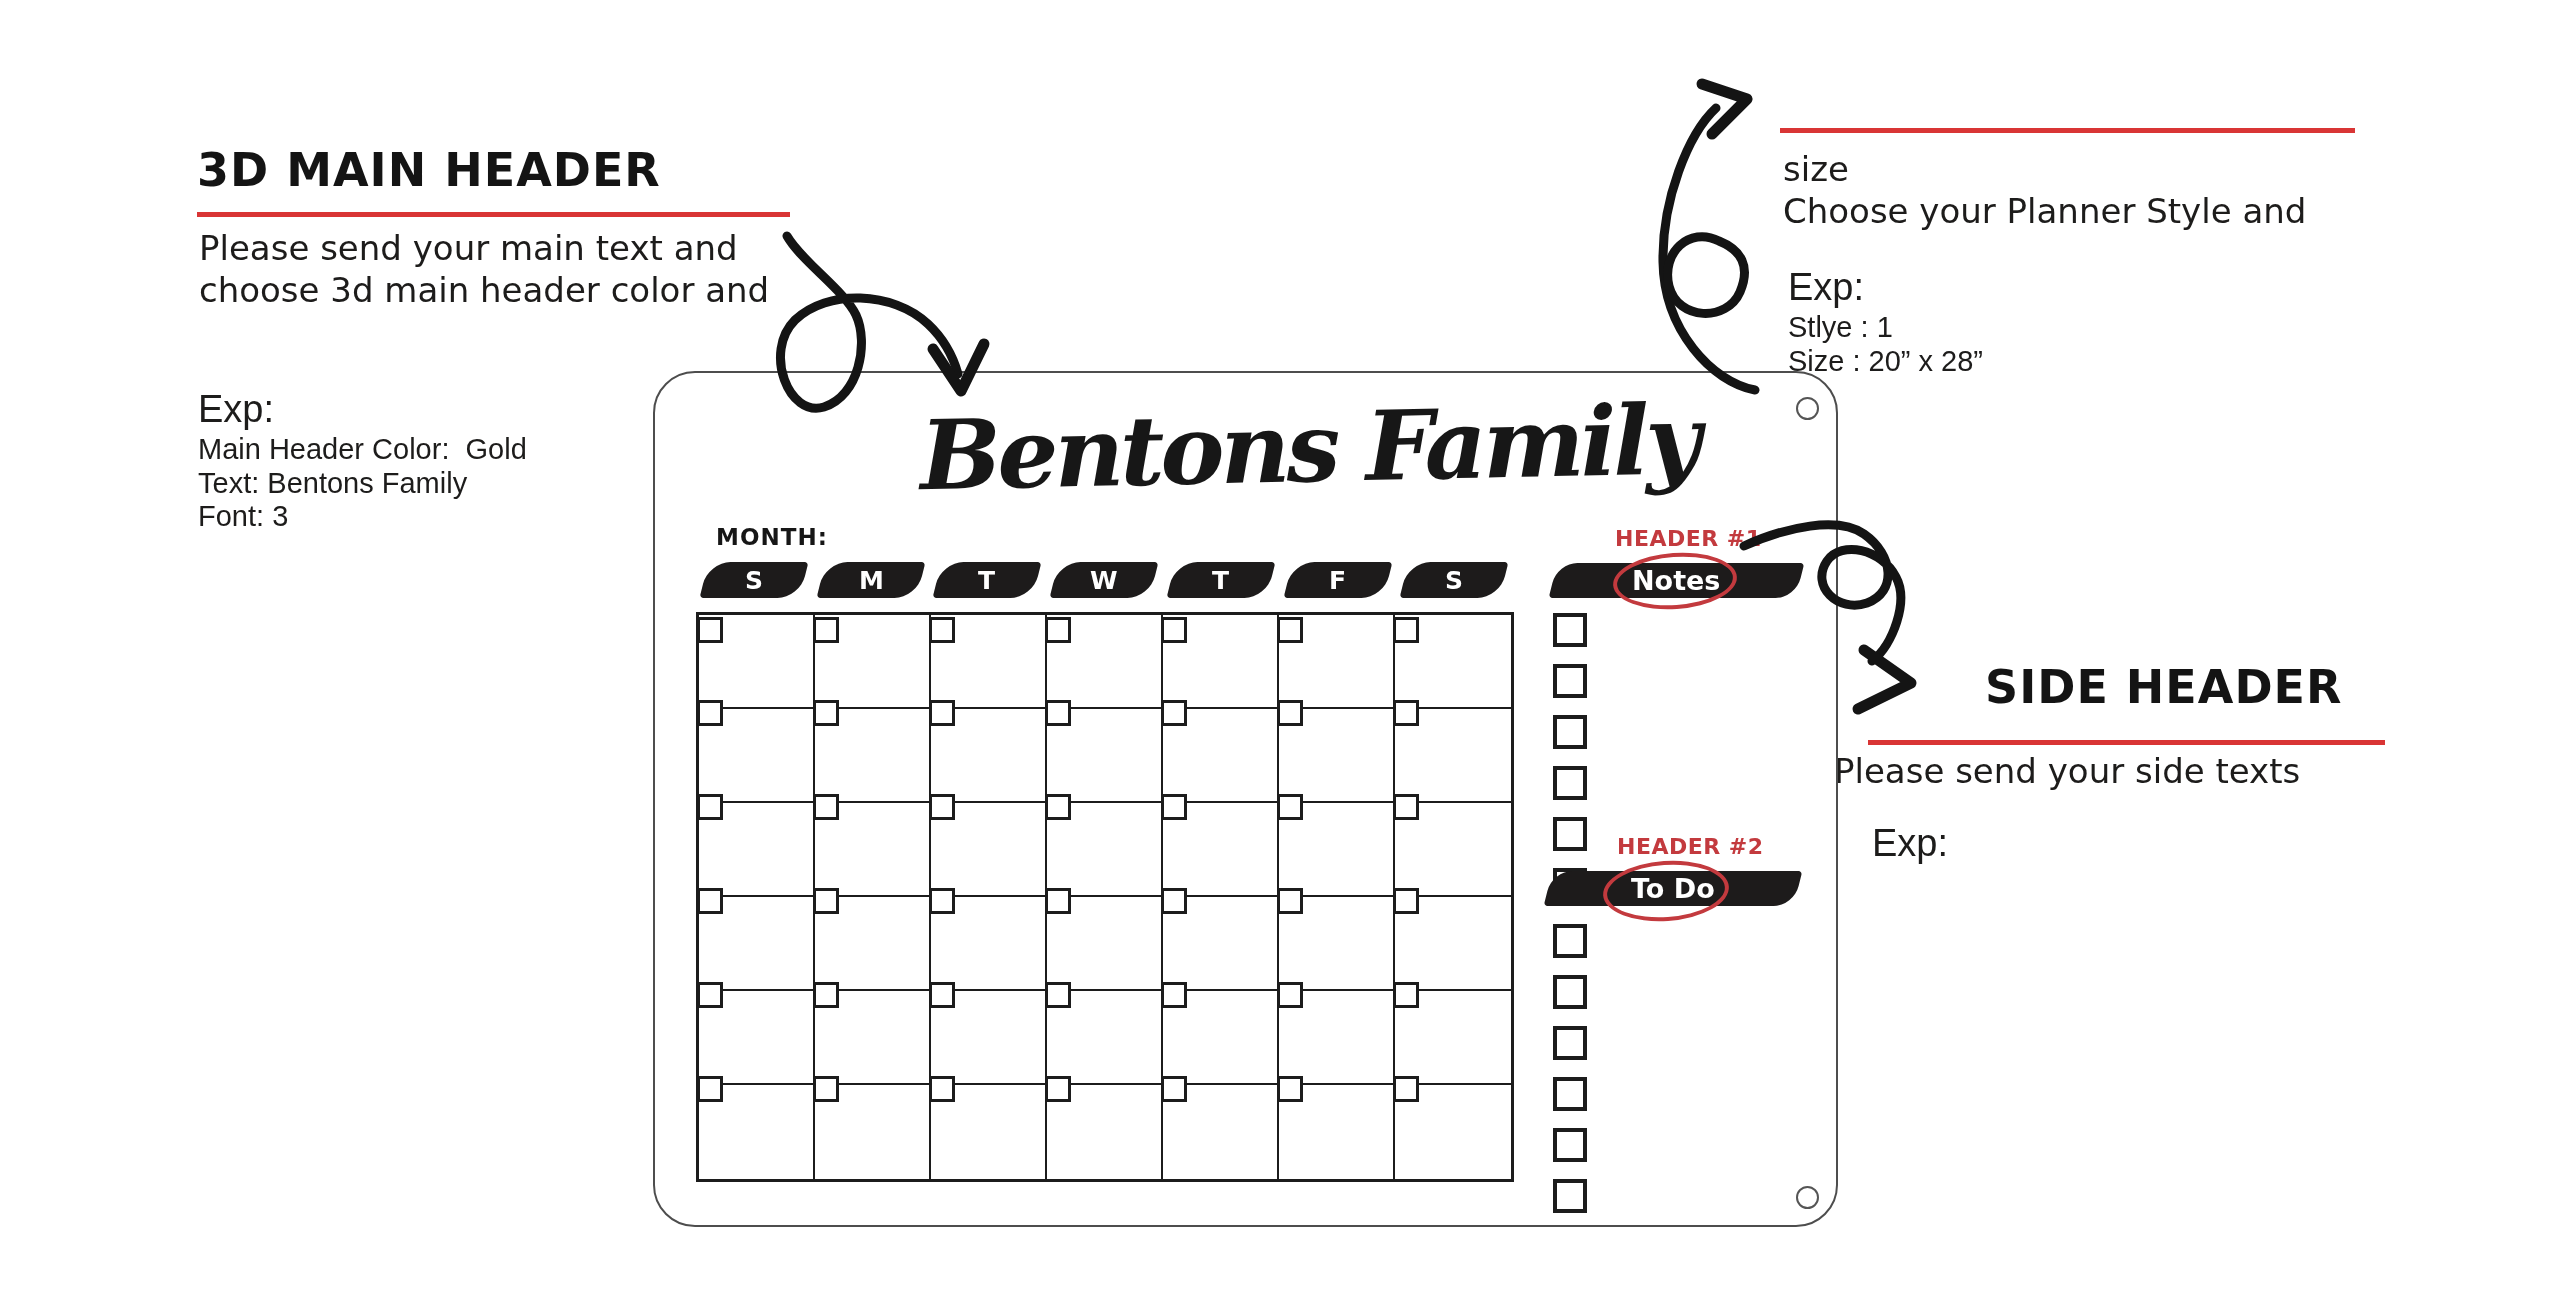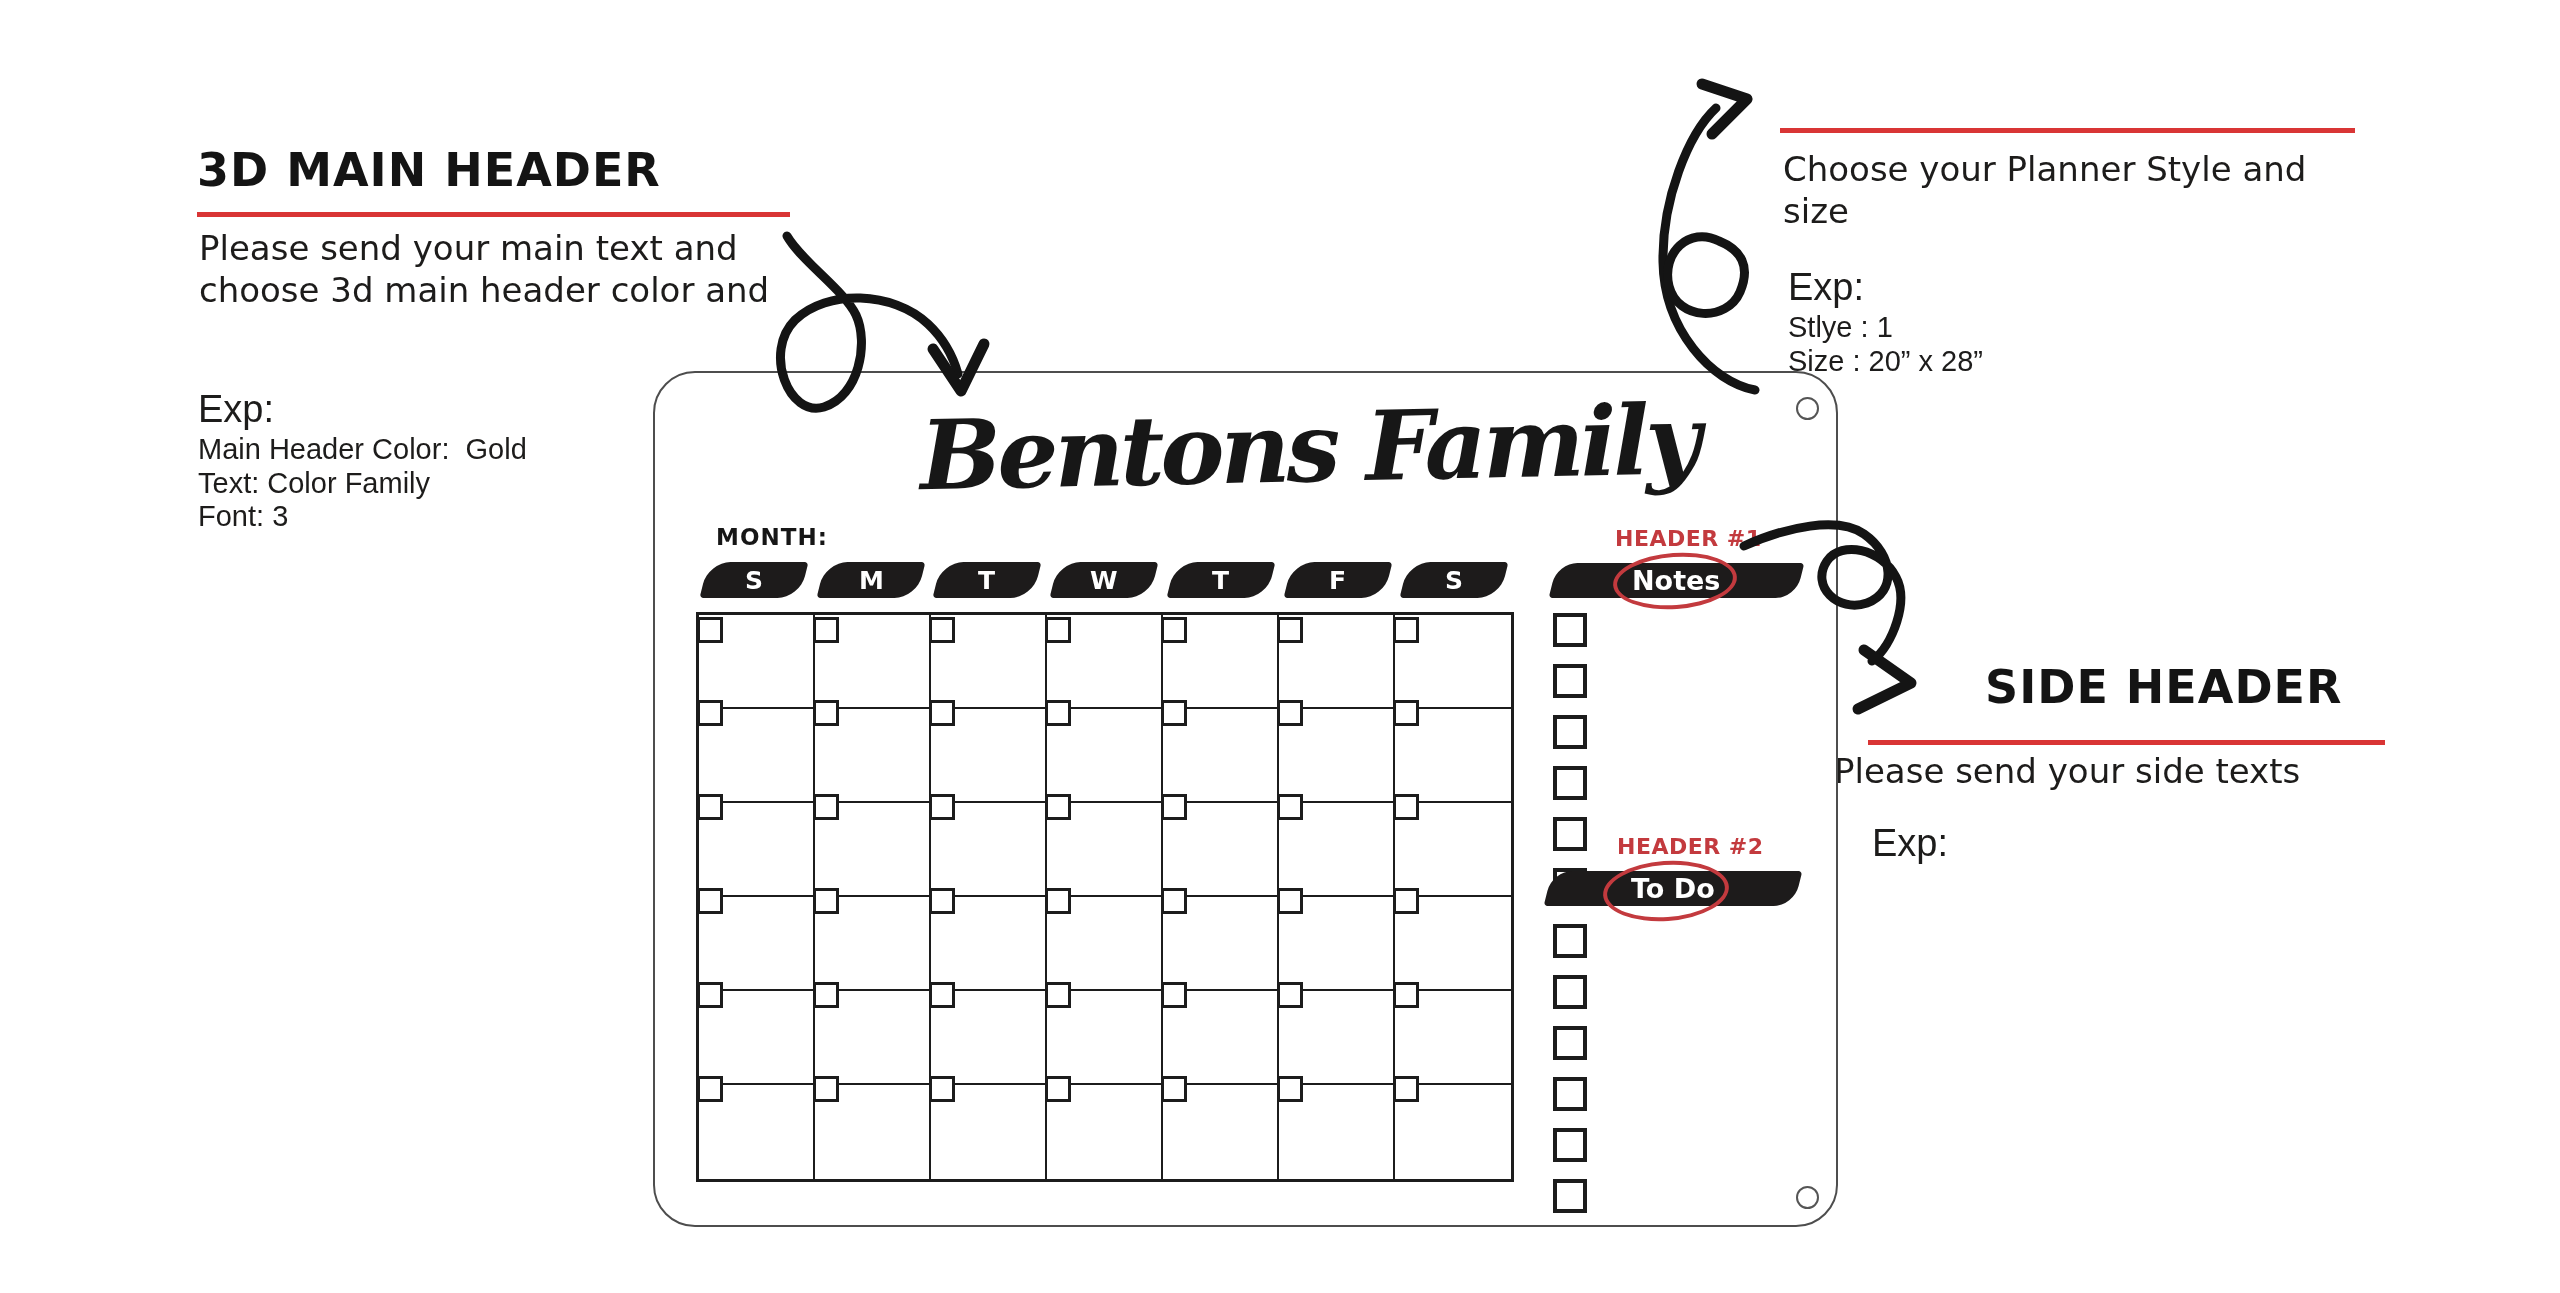--- a/index.html
+++ b/index.html
@@ -54,28 +54,28 @@
 
   <div class="abs big-head" style="left:197px;top:143px;">3D MAIN HEADER</div>
   <div class="abs red-underline" style="left:197px;top:212px;width:593px;"></div>
   <div class="abs para" style="left:199px;top:227px;">
     <div>Please send your main text and</div>
     <div>choose 3d main header color and</div>
   </div>
   <div class="abs exp-head" style="left:198px;top:388px;">Exp:</div>
   <div class="abs exp-line" style="left:198px;top:433px;">
     <div>Main Header Color:&nbsp; Gold</div>
-    <div>Text: Color Family</div>
+    <div>Text: Bentons Family</div>
     <div>Font: 3</div>
   </div>
 
   <div class="abs red-underline" style="left:1780px;top:128px;width:575px;"></div>
   <div class="abs para" style="left:1783px;top:148px;">
+    <div>size</div>
     <div>Choose your Planner Style and</div>
-    <div>size</div>
   </div>
   <div class="abs exp-head" style="left:1788px;top:266px;">Exp:</div>
   <div class="abs exp-line" style="left:1788px;top:311px;">
     <div>Stlye : 1</div>
     <div>Size : 20” x 28”</div>
   </div>
 
   <div class="abs big-head" style="left:1985px;top:660px;">SIDE HEADER</div>
   <div class="abs red-underline" style="left:1868px;top:740px;width:517px;"></div>
   <div class="abs para" style="left:1834px;top:750px;">Please send your side texts</div>

